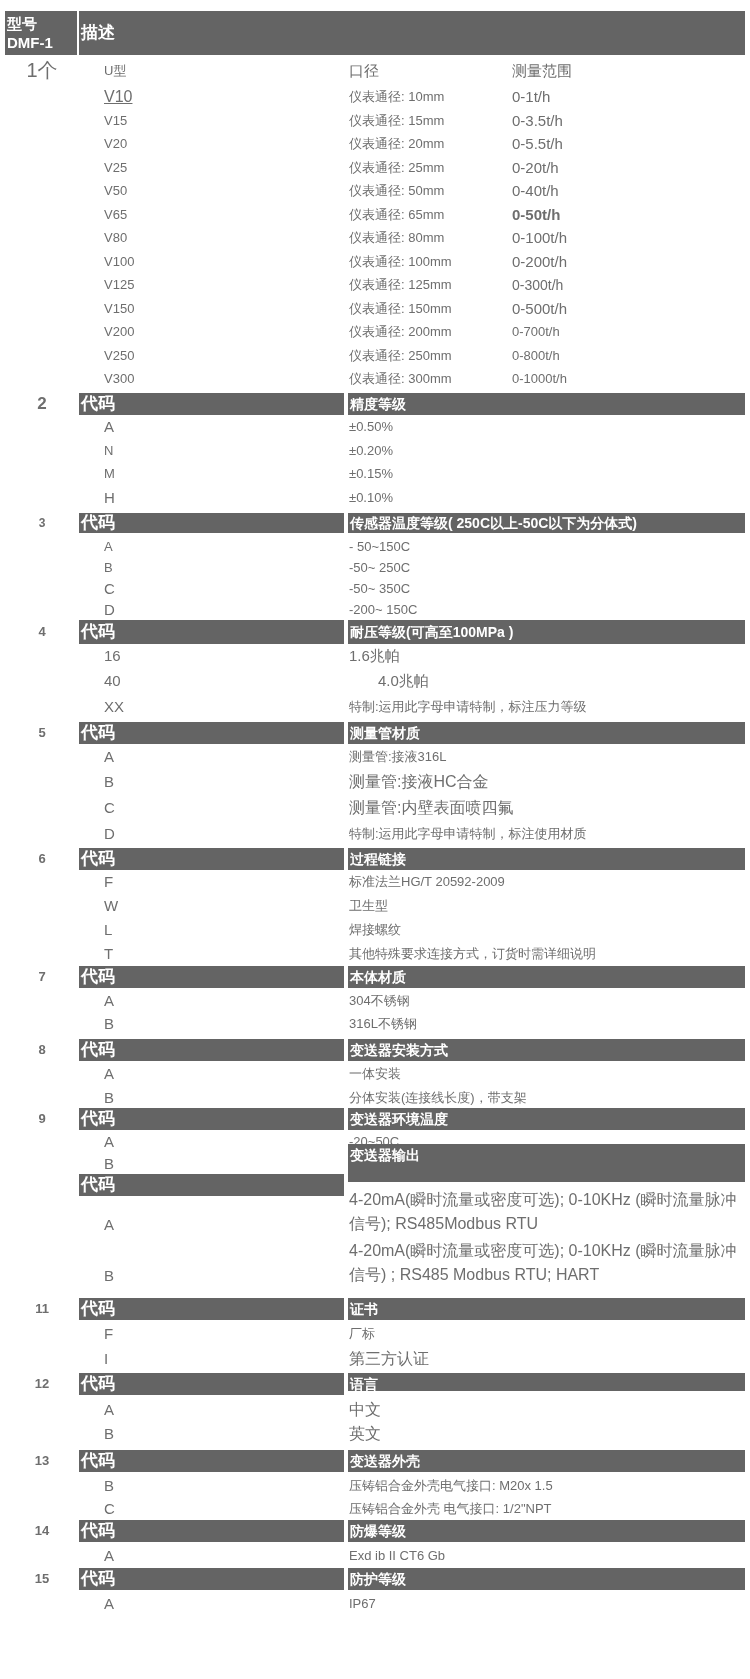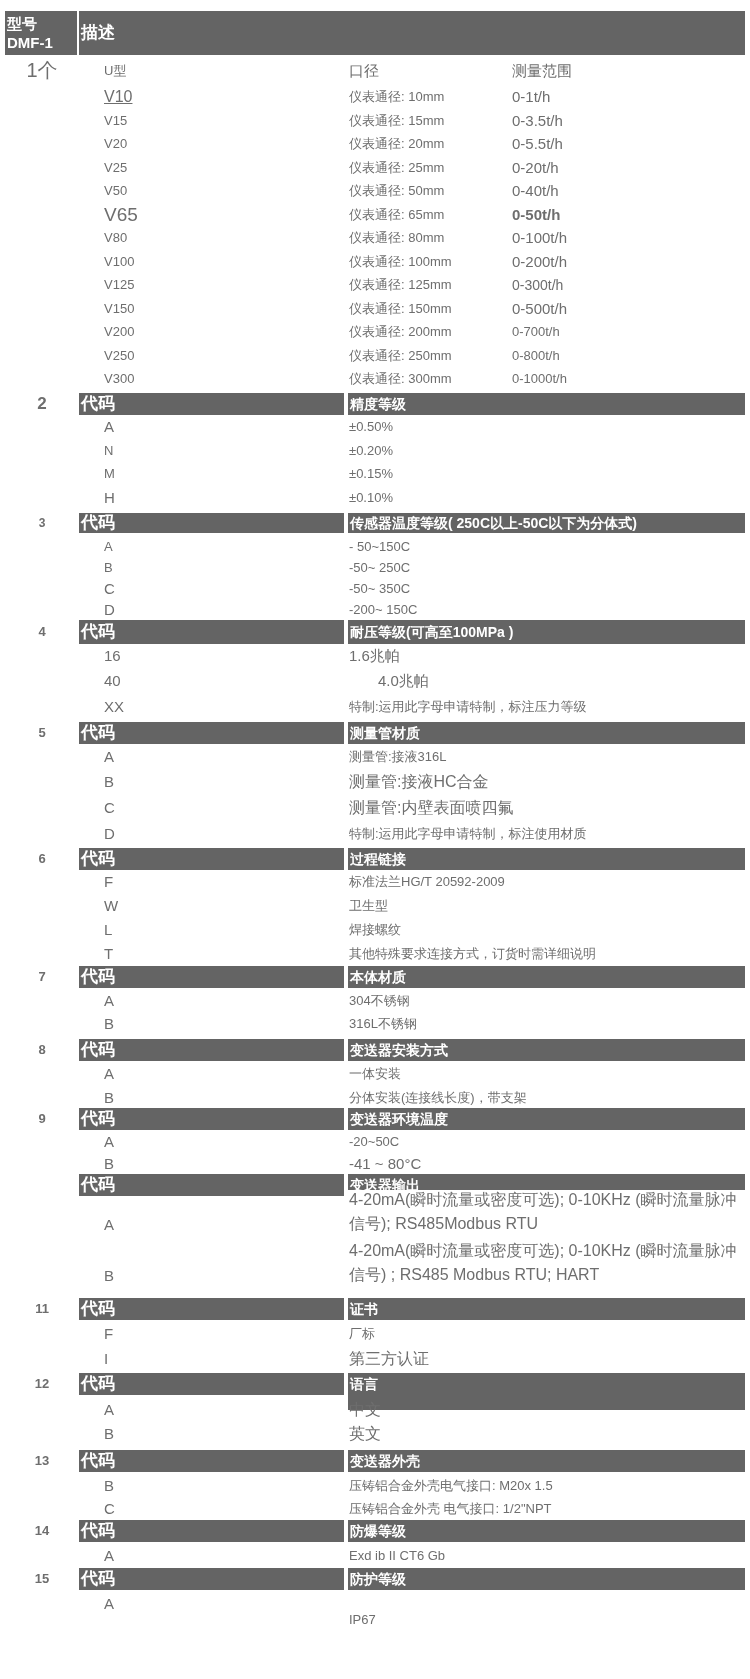--- a/index.html
+++ b/index.html
@@ -75,21 +75,21 @@
       <span class="c-code" style="font-size:13px;">V25</span>
       <span class="c-desc" style="font-size:13px;">仪表通径: 25mm</span>
       <span class="c-range" style="font-size:15px;">0-20t/h</span>
     </div>
     <div class="row" style="top: 180px; line-height: 22px;">
       <span class="c-code" style="font-size:13px;">V50</span>
       <span class="c-desc" style="font-size:13px;">仪表通径: 50mm</span>
       <span class="c-range" style="font-size:15px;">0-40t/h</span>
     </div>
     <div class="row" style="top: 203.5px; line-height: 22px;">
-      <span class="c-code" style="font-size:19px;">V65</span>
+      <span class="c-code" style="font-size:13px;">V65</span>
       <span class="c-desc" style="font-size:13px;">仪表通径: 65mm</span>
       <span class="c-range" style="font-size:15px;font-weight:bold;">0-50t/h</span>
     </div>
     <div class="row" style="top: 227px; line-height: 22px;">
       <span class="c-code" style="font-size:13px;">V80</span>
       <span class="c-desc" style="font-size:13px;">仪表通径: 80mm</span>
       <span class="c-range" style="font-size:15px;">0-100t/h</span>
     </div>
     <div class="row" style="top: 250.5px; line-height: 22px;">
       <span class="c-code" style="font-size:13px;">V100</span>
@@ -260,21 +260,21 @@
         <span class="c-desc" style="font-size:13px;">-20~50C</span>
       </div>
       <div class="row" style="top:1153px; line-height:22px;">
         <span class="c-code" style="font-size:15px;">B</span>
         <span class="c-desc" style="font-size:15px;">-41 ~ 80°C</span>
       </div>
     </div>
     <div class="sec" style="top: 0px;">
       <div class="num" style="top:1174px; height:22px; line-height:22px; font-size:13px;margin-left:48px;">10</div>
       <div class="bar-code" style="top:1174px; height:22px; line-height:22px;">代码</div>
-      <div class="bar-desc" style="top:1174px; height:16px; line-height:22px;">变送器输出</div>
+      <div class="bar-desc" style="top:1144px; height:38px; line-height:22px;">变送器输出</div>
       <div class="row" style="top:1200px; line-height:22px;">
         <span class="c-code" style="font-size:15px;top:14px;">A</span>
         <span class="c-desc wrap" style="font-size:16px;top:-12px;">4-20mA(瞬时流量或密度可选); 0-10KHz (瞬时流量脉冲信号); RS485Modbus RTU</span>
       </div>
       <div class="row" style="top:1251px; line-height:22px;">
         <span class="c-code" style="font-size:15px;top:14px;">B</span>
         <span class="c-desc wrap" style="font-size:16px;top:-12px;">4-20mA(瞬时流量或密度可选); 0-10KHz (瞬时流量脉冲信号) ; RS485 Modbus RTU; HART</span>
       </div>
     </div>
     <div class="sec" style="top: 0px;">
@@ -286,21 +286,21 @@
         <span class="c-desc" style="font-size:13px;">厂标</span>
       </div>
       <div class="row" style="top:1348px; line-height:22px;">
         <span class="c-code" style="font-size:15px;">I</span>
         <span class="c-desc" style="font-size:16px;">第三方认证</span>
       </div>
     </div>
     <div class="sec" style="top: 0px;">
       <div class="num" style="top:1373px; height:22px; line-height:22px; font-size:13px;">12</div>
       <div class="bar-code" style="top:1373px; height:22px; line-height:22px;">代码</div>
-      <div class="bar-desc" style="top:1373px; height:37px; line-height:22px;">语言</div>
+      <div class="bar-desc" style="top:1373px; height:18px; line-height:22px;">语言</div>
       <div class="row" style="top:1399px; line-height:22px;">
         <span class="c-code" style="font-size:15px;">A</span>
         <span class="c-desc" style="font-size:16px;">中文</span>
       </div>
       <div class="row" style="top:1423px; line-height:22px;">
         <span class="c-code" style="font-size:15px;">B</span>
         <span class="c-desc" style="font-size:16px;">英文</span>
       </div>
     </div>
     <div class="sec" style="top: 0px;">
@@ -324,16 +324,16 @@
         <span class="c-code" style="font-size:15px;">A</span>
         <span class="c-desc" style="font-size:13px;">Exd ib II CT6 Gb</span>
       </div>
     </div>
     <div class="sec" style="top: 0px;">
       <div class="num" style="top:1568px; height:22px; line-height:22px; font-size:13px;">15</div>
       <div class="bar-code" style="top:1568px; height:22px; line-height:22px;">代码</div>
       <div class="bar-desc" style="top:1568px; height:22px; line-height:22px;">防护等级</div>
       <div class="row" style="top:1593px; line-height:22px;">
         <span class="c-code" style="font-size:15px;">A</span>
-        <span class="c-desc" style="font-size:13px;margin-top:16px;">IP67</span>
+        <span class="c-desc" style="font-size:13px;">IP67</span>
       </div>
     </div>
   </div>
 
 </body></html>

